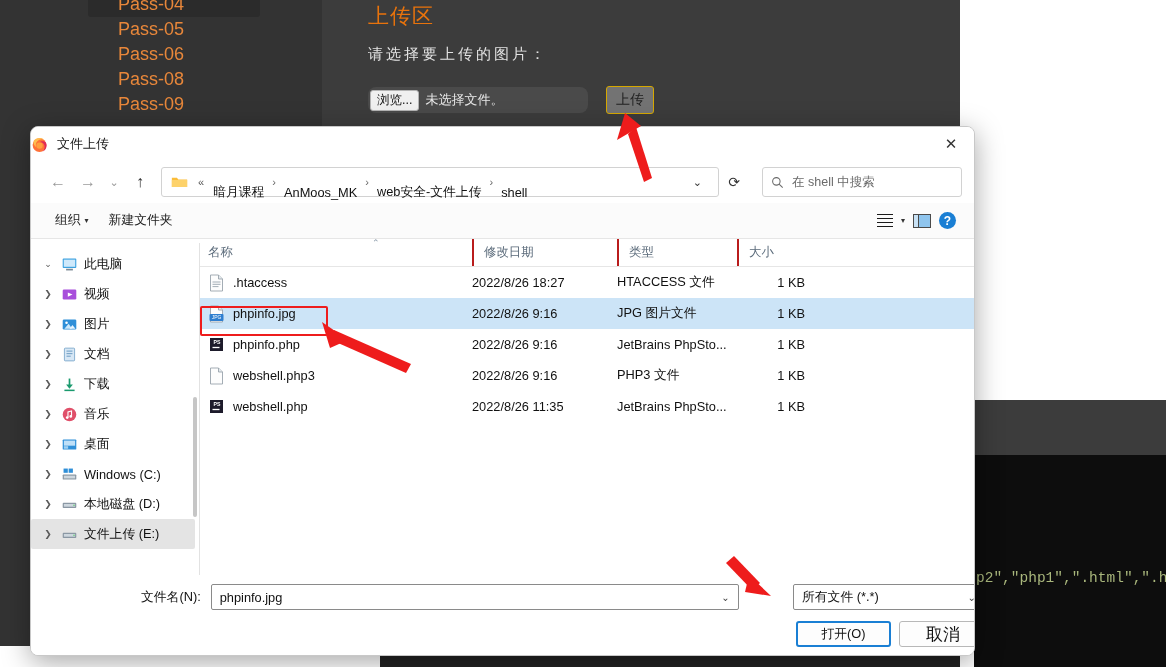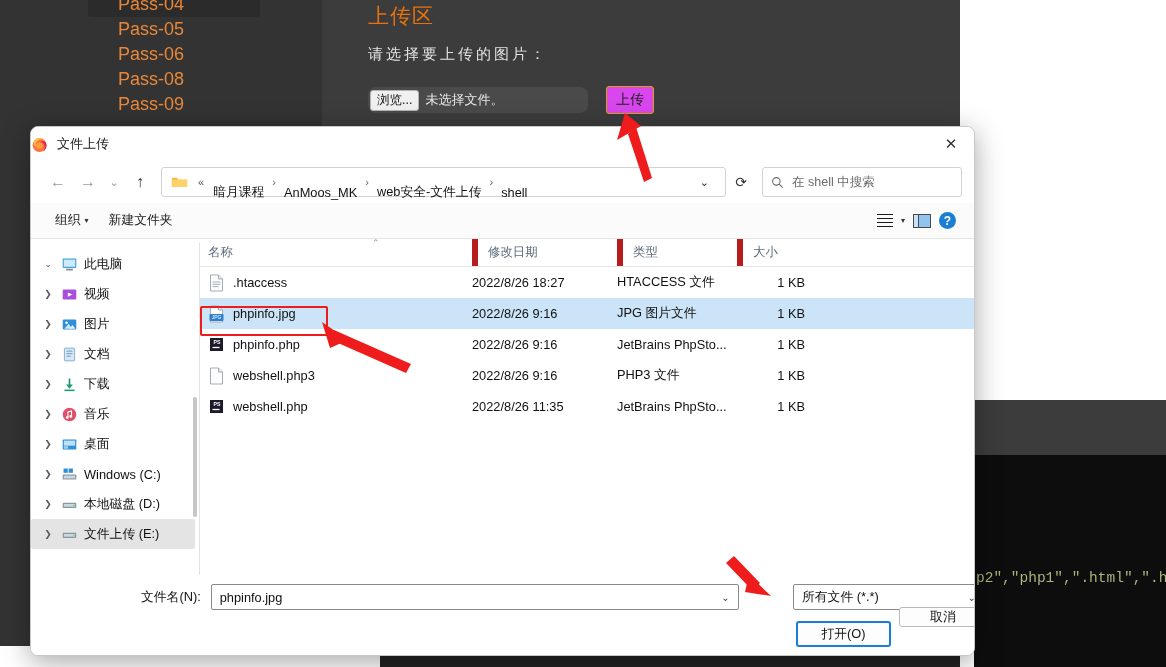--- a/index.html
+++ b/index.html
@@ -75,21 +75,21 @@
     display: flex; align-items: center;
     background: #4a4a4a; border-radius: 8px; height: 26px; width: 220px;
   }
   .file-btn {
     background: #f0f0f0; border: 1px solid #b4b4b4; border-radius: 3px;
     font-size: 12.5px; color: #111; padding: 2px 6px; margin: 0 6px 0 2px;
     line-height: 15px;
   }
   .file-none { font-size: 13px; color: #e8e8e8; }
   .upload-btn {
-    background: #d946ef; color: #222; font-size: 14px;
+    background: #737373; color: #222; font-size: 14px;
     padding: 4px 9px; border-radius: 3px; border: 1px solid #d6a800;
   }
 
   
   .dialog {
     position: absolute; left: 30px; top: 126px; width: 945px; height: 530px;
     background: #ffffff;
     border: 1px solid #c8c8c8;
     border-radius: 8px;
     box-shadow: 0 6px 28px rgba(0,0,0,0.35);
@@ -132,21 +132,21 @@
   }
   .crumb-sep { color: #666; font-size: 11px; padding: 0 2px; }
   .crumb-drop {
     margin-left: auto; color: #333; font-size: 11px; padding: 0 10px 0 6px;
   }
   .refresh-btn {
     width: 30px; height: 30px; display: flex; align-items: center; justify-content: center;
     color: #333; font-size: 14px;
   }
   .searchbox {
-    width: 200px; height: 30px; margin-left: 6px;
+    width: 200px; height: 30px; margin-left: 13px;
     border: 1px solid #d2d2d2; border-radius: 3px;
     display: flex; align-items: center; padding: 0 8px; gap: 8px;
   }
   .search-ph { font-size: 12.5px; color: #6b6b6b; }
 
   .toolbar {
     height: 36px; display: flex; align-items: center; padding: 0 14px;
     background: #fbfbfb; border-bottom: 1px solid #e6e6e6;
   }
   .tool-item {
@@ -187,21 +187,21 @@
     width: 1px; background: #e2e2e2; margin: 4px 0;
   }
 
   .filelist { flex: 1 1 auto; position: relative; }
   .colheads {
     display: flex; height: 28px; align-items: center;
     border-bottom: 1px solid #e6e6e6; font-size: 12.4px; color: #5a6a7a;
     position: relative;
   }
   .ch { padding-left: 10px; position: relative; height: 100%; display: flex; align-items: center; }
-  .ch + .ch { border-left: 6px solid #b91c1c; }
+  .ch + .ch { border-left: 2px solid #b91c1c; }
   .sort-arrow {
     position: absolute; left: 172px; top: -1px; font-size: 9px; color: #8a9aaa;
   }
   .row {
     display: flex; height: 31px; align-items: center; font-size: 12.8px; color: #111;
   }
   .row.sel { background: #cce4f7; }
   .c-name { width: 272px; display: flex; align-items: center; gap: 8px; padding-left: 8px; }
   .c-date { width: 145px; }
   .c-type { width: 120px; }
@@ -226,24 +226,24 @@
     display: flex; align-items: center; padding: 0 8px; font-size: 12.8px; color: #111;
   }
   .ftype-select .cv { flex: 1 1 auto; }
   .btn-open {
     position: absolute; left: 765px; top: 42px; width: 95px; height: 26px;
     border: 2px solid #1a7fd4; border-radius: 3px; background: #fdfdfd;
     display: flex; align-items: center; justify-content: center;
     font-size: 12.8px; color: #111;
   }
   .btn-cancel {
-    position: absolute; left: 868px; top: 28px; width: 88px; height: 20px;
+    position: absolute; left: 868px; top: 42px; width: 88px; height: 26px;
     border: 1px solid #b8b8b8; border-radius: 3px; background: #fdfdfd;
     display: flex; align-items: center; justify-content: center;
-    font-size: 13px; color: #111;
+    font-size: 17px; color: #111;
   }
   .red-box {
     position: absolute; left: 200px; top: 306px; width: 128px; height: 30px;
     border: 2.5px solid #ee1c1c; border-radius: 2px;
   }
   svg.arrow-layer { position: absolute; inset: 0; width: 1166px; height: 667px; pointer-events: none; }
 </style>
 </head>
 <body>
 

